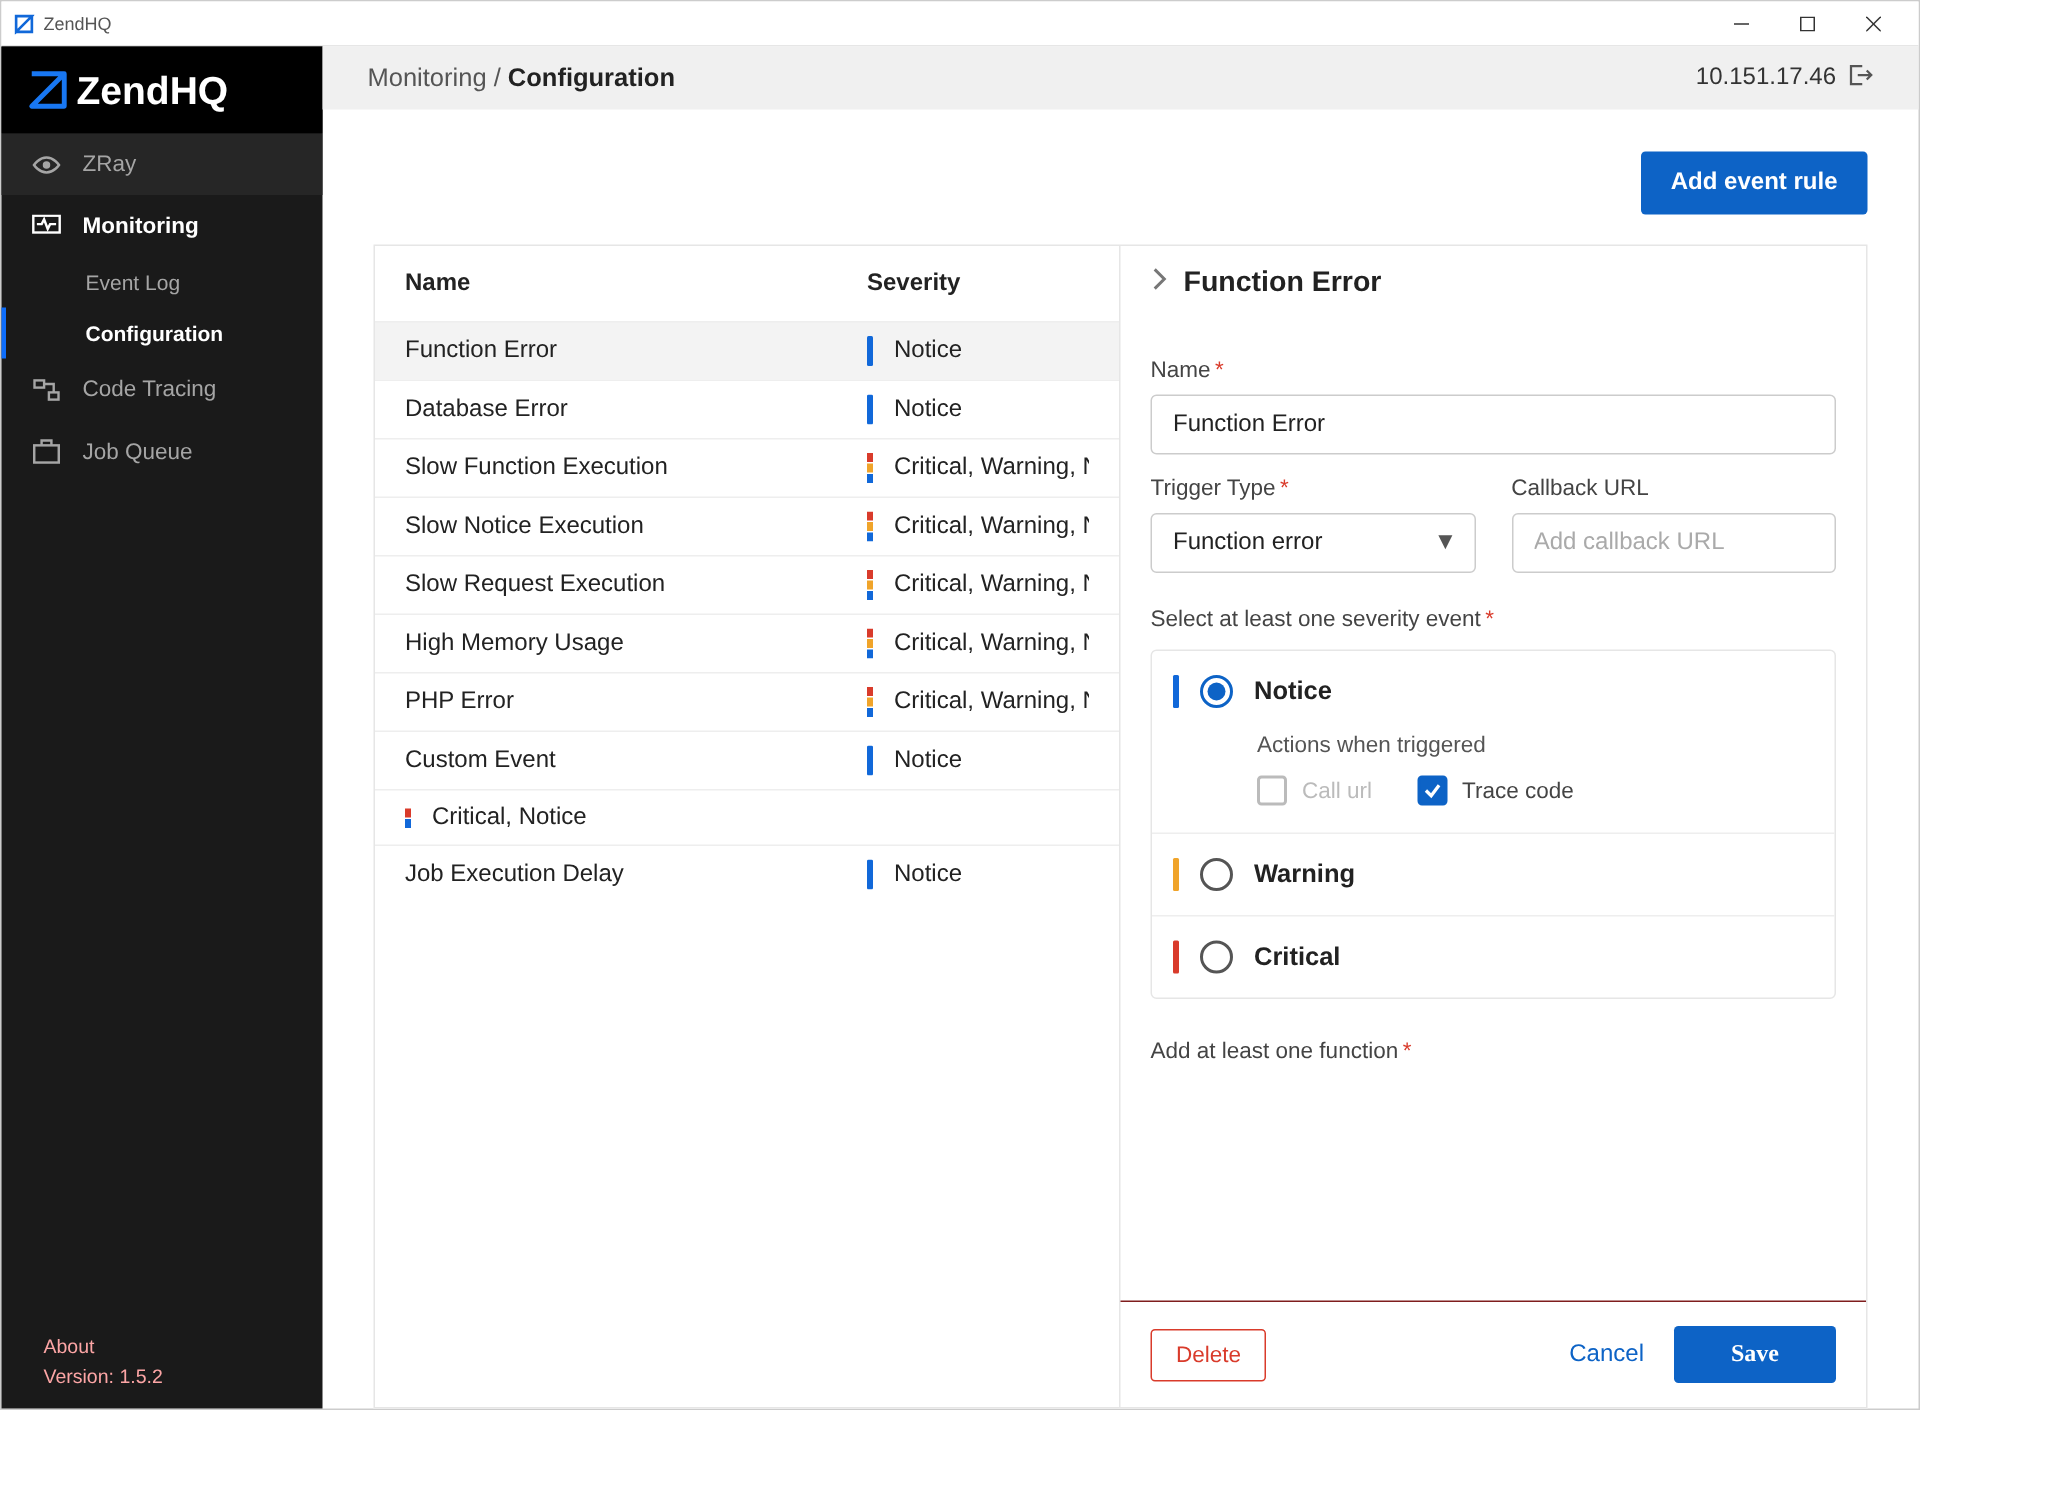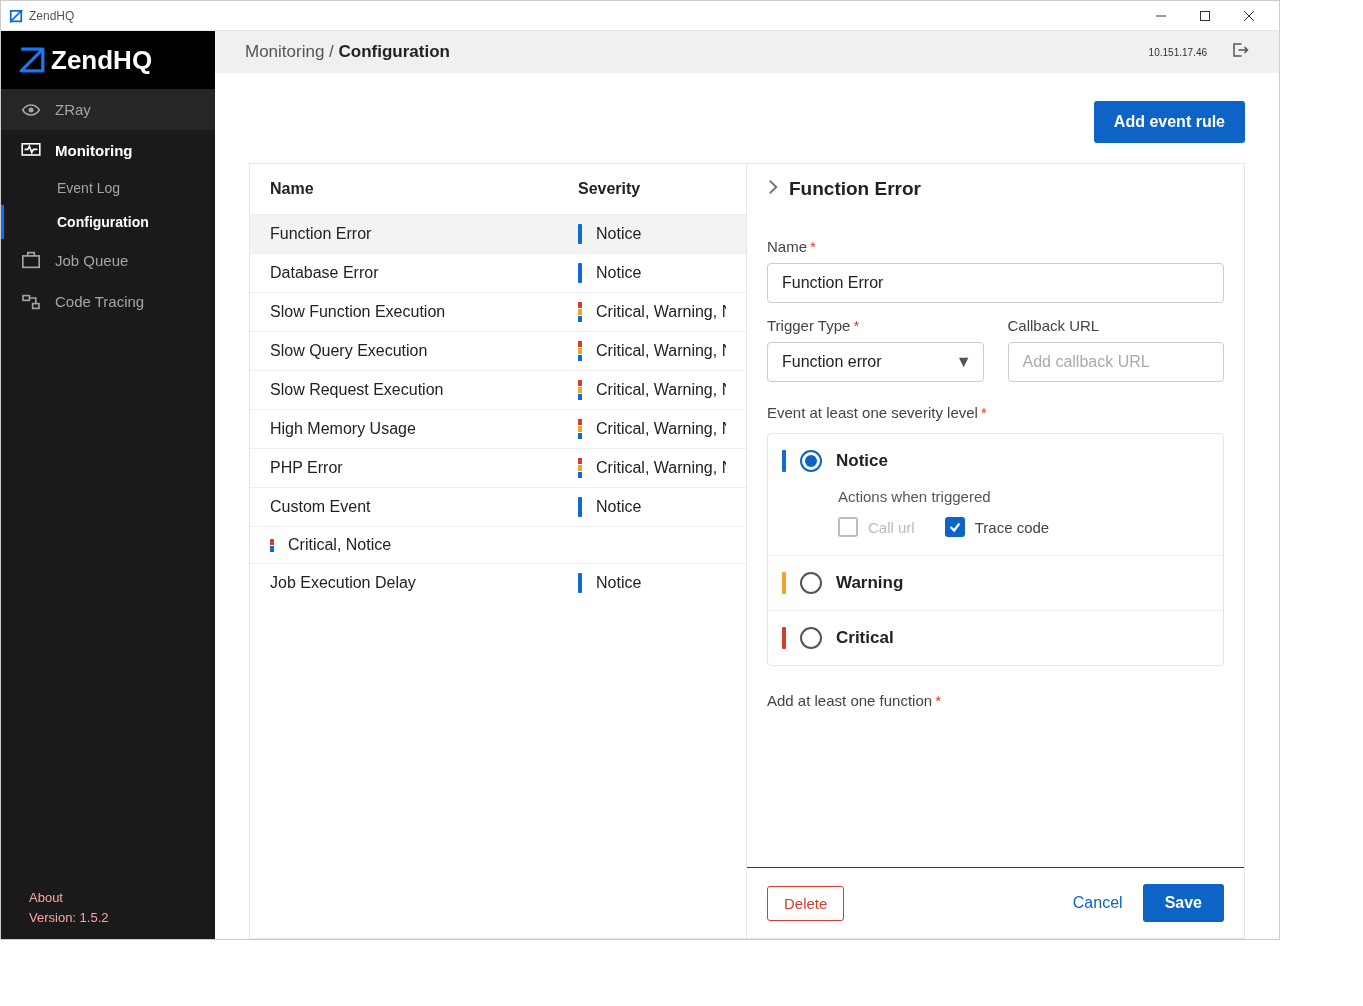--- a/index.html
+++ b/index.html
@@ -27,27 +27,27 @@
 .sub-item { padding: 9px 16px 9px 56px; font-size:14px; color:#a5a5a5; cursor:pointer; }
 .sub-item.active { color:#fff; font-weight:700; border-left:3px solid #0d6efd; padding-left:53px;}
 .sidebar-footer { padding: 12px 28px; font-size:13px; color:#fca5a5; line-height:1.5;}
 
 
 .main { flex:1; display:flex; flex-direction:column; min-width:0; }
 .topbar { height:42px; background:#f0f0f0; display:flex; align-items:center; padding:0 30px; color:#333; font-size:17px; }
 .breadcrumb .crumb { color:#555; }
 .breadcrumb .current { font-weight:700; color:#222; }
 .topbar .spacer { flex:1; }
-.topbar .ip { font-size:10px; color:#333; margin-right:24px; }
+.topbar .ip { font-size:16px; color:#333; margin-right:7px; }
 .topbar .exit-icon { color:#555; }
 
 .content { flex:1; padding: 28px 34px 0 34px; display:flex; flex-direction:column; min-height:0;}
 .add-row { display:flex; justify-content:flex-end; margin-bottom:20px; }
 .btn-primary { background:#0d63c6; color:#fff; border:none; padding:12px 20px; font-size:16px; font-weight:700; border-radius:3px; cursor:pointer; }
-.btn-primary.save { padding:10px 22px; }
+.btn-primary.save { padding:10px 38px;font-family:Liberation Serif, serif; }
 
 .panel { flex:1; border:1px solid #e6e6e6; display:flex; min-height:0; background:#fff;}
 
 
 .table { flex:1; min-width:0; }
 .thead { display:flex; padding: 16px 20px; font-weight:700; color:#222; font-size:16px; }
 .th-name { flex: 0 0 308px; }
 .th-sev { flex:1; }
 .trow { display:flex; align-items:center; padding: 9px 20px; border-top:1px solid #eee; font-size:16px; color:#222; cursor:pointer;}
 .trow.selected { background:#f3f3f3; }
@@ -161,36 +161,36 @@
                 <rect x="1" y="1" width="22" height="14" fill="none" stroke="#fff" stroke-width="2"></rect>
                 <path d="M4 8 l4 0 l2 -4 l3 8 l2 -4 l5 0" fill="none" stroke="#fff" stroke-width="2"></path>
               </svg>
             </span>
           <span>Monitoring</span>
         </div>
         <div class="sub-item">Event Log</div>
         <div class="sub-item active">Configuration</div>
         <div class="nav-item">
           <span class="nav-icon">
-              <svg width="20" height="18" viewBox="0 0 24 22">
-                <rect x="2" y="6" width="20" height="14" fill="none" stroke="#a5a5a5" stroke-width="2"></rect>
-                <path d="M8 6 L8 2 L16 2 L16 6" fill="none" stroke="#a5a5a5" stroke-width="2"></path>
-              </svg>
-            </span>
-          <span>Job Queue</span>
-        </div>
-        <div class="nav-item">
-          <span class="nav-icon">
               <svg width="20" height="16" viewBox="0 0 24 20">
                 <rect x="2" y="2" width="8" height="6" fill="none" stroke="#a5a5a5" stroke-width="2"></rect>
                 <rect x="14" y="12" width="8" height="6" fill="none" stroke="#a5a5a5" stroke-width="2"></rect>
                 <path d="M10 5 L18 5 L18 12" fill="none" stroke="#a5a5a5" stroke-width="2"></path>
               </svg>
             </span>
           <span>Code Tracing</span>
+        </div>
+        <div class="nav-item">
+          <span class="nav-icon">
+              <svg width="20" height="18" viewBox="0 0 24 22">
+                <rect x="2" y="6" width="20" height="14" fill="none" stroke="#a5a5a5" stroke-width="2"></rect>
+                <path d="M8 6 L8 2 L16 2 L16 6" fill="none" stroke="#a5a5a5" stroke-width="2"></path>
+              </svg>
+            </span>
+          <span>Job Queue</span>
         </div>
       </div>
       <div class="sidebar-footer">
         <div>About</div>
         <div>Version: 1.5.2</div>
       </div>
     </div>
 
     <div class="main">
       <div class="topbar">
@@ -242,21 +242,21 @@
                   <div class="cell-sev">
                     <div class="sev-bar-stack">
                       <div class="seg c"></div>
                       <div class="seg w"></div>
                       <div class="seg n"></div>
                     </div>
                     <span>Critical, Warning, No</span>
                   </div>
                 </div>
                 <div class="trow">
-                  <div class="cell-name">Slow Query Execution</div>
+                  <div class="cell-name">Slow Notice Execution</div>
                   <div class="cell-sev">
                     <div class="sev-bar-stack">
                       <div class="seg c"></div>
                       <div class="seg w"></div>
                       <div class="seg n"></div>
                     </div>
                     <span>Critical, Warning, No</span>
                   </div>
                 </div>
                 <div class="trow">
@@ -341,21 +341,21 @@
                     <input class="text-input" readonly="" value="Function error" style="">
                     <span class="caret">▼</span>
                   </div>
                 </div>
                 <div>
                   <div class="field-label">Callback URL</div>
                   <input class="text-input" placeholder="Add callback URL" style="">
                 </div>
               </div>
 
-              <div class="field-label" style="margin-top:22px"><span>Event at least one severity level</span><span class="req">*</span></div>
+              <div class="field-label" style="margin-top:22px"><span>Select at least one severity event</span><span class="req">*</span></div>
               <div class="severity-block">
                 <div>
                   <div class="sev-row notice">
                     <div class="color-strip"></div>
                     <div class="radio checked"></div>
                     <div class="sev-label">Notice</div>
                   </div>
                   <div class="sev-actions">
                     <div class="sub-title">Actions when triggered</div>
                     <div class="check-row">

